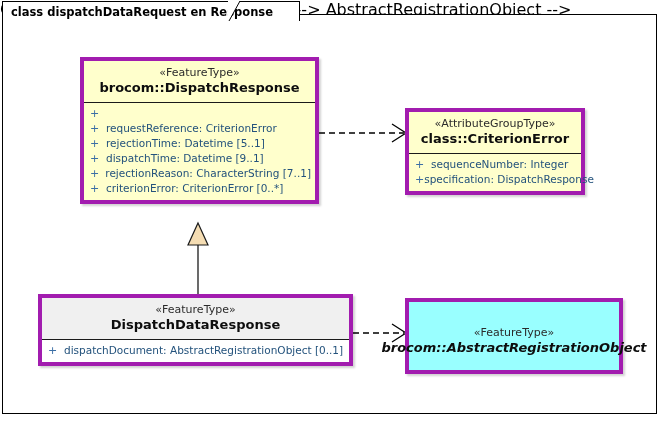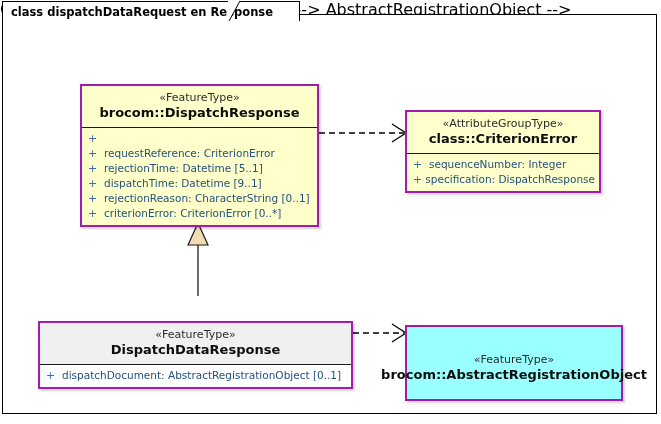--- a/index.html
+++ b/index.html
@@ -26,35 +26,34 @@
     white-space:nowrap;
   }
   .frame-tab-notch{
     position:absolute;top:1px;height:20px;width:20px;overflow:hidden;
   }
   .frame-tab-notch svg{display:block;}
 
   
   .umlbox{
     position:absolute;box-sizing:border-box;
-    border:2px solid #a21caf;
+    border:4px solid #a21caf;
     box-shadow:2px 2px 2px rgba(0,0,0,0.18);
-    margin-top:27px;
   }
   .umlbox .hdr{
     padding:5px 6px 6px 6px;
     text-align:center;line-height:1.25;
   }
   .stereotype{
     font-size:11px;color:#2b2b2b;white-space:nowrap;
   }
   .cname{
     font-size:13px;font-weight:bold;color:#0d0d0d;white-space:nowrap;
   }
-  .cname.abstract{text-align:right;}
+  .cname.abstract{font-style:italic;text-align:right;}
   .attrs{
     border-top:1px solid #1a1a1a;
     padding:3px 0 4px 0;
   }
   .attr{
     display:flex;align-items:center;
     font-size:10.5px;color:#2a4a6b;
     line-height:1.0;
     padding:2px 4px 2px 6px;
     white-space:nowrap;
@@ -67,21 +66,21 @@
 
   
   .fill-yellow{background:#ffffcc;}
   .fill-yellow .attrs{background:#ffffcc;}
   .fill-grey-hdr{background:#f0f0f0;}
   .fill-white-attrs{background:#ffffff;}
   .fill-cyan{background:#99ffff;}
 
   
   #cls-dispatchresponse{left:80px;top:57px;width:239px;}
-  #cls-criterionerror{left:405px;top:83px;width:196px;}
+  #cls-criterionerror{left:405px;top:108px;width:180px;}
   #cls-dispatchdataresponse{left:38px;top:294px;width:315px;}
   #cls-abstractregistrationobject{left:405px;top:298px;width:218px;height:76px;}
   #cls-abstractregistrationobject .hdr{
     height:100%;display:flex;flex-direction:column;
     align-items:center;justify-content:center;
   }
 
   
   .conn{position:absolute;}
   .conn svg{display:block;overflow:visible;}
@@ -150,21 +149,21 @@
       <div class="attr">
         <span class="vis">+</span>
         <span class="txt">rejectionTime: Datetime [5..1]</span>
       </div>
       <div class="attr">
         <span class="vis">+</span>
         <span class="txt">dispatchTime: Datetime [9..1]</span>
       </div>
       <div class="attr">
         <span class="vis">+</span>
-        <span class="txt">rejectionReason: CharacterString [0..1]</span>
+        <span class="txt">rejectionReason: CharacterString [7..1]</span>
       </div>
       <div class="attr">
         <span class="vis">+</span>
         <span class="txt">criterionError: CriterionError [0..*]</span>
       </div>
     </div>
   </div>
 
   
   <div class="umlbox fill-yellow" id="cls-criterionerror">

